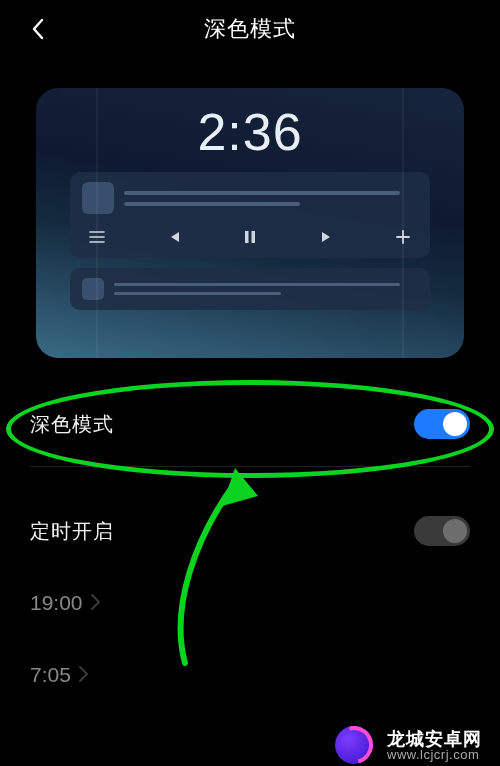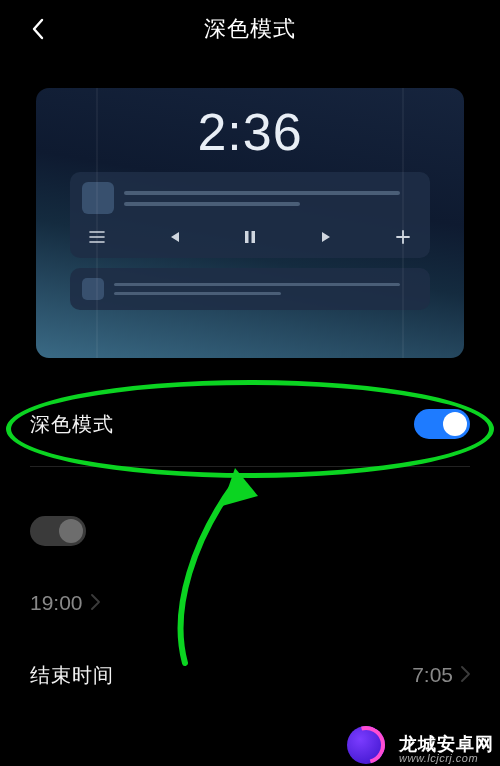--- a/index.html
+++ b/index.html
@@ -34,21 +34,21 @@
     text-align: center;
     font-size: 22px;
     font-weight: 500;
     letter-spacing: 1px;
   }
 
   
   .preview {
     margin: 30px 36px 30px 36px;
     height: 270px;
-    border-radius: 13px;
+    border-radius: 22px;
     background: linear-gradient(190deg, #16243d 0%, #0e1a30 40%, #142b3f 60%, #3a6a85 100%);
     position: relative;
     overflow: hidden;
   }
   .preview-bezel {
     position: absolute;
     left: 60px; right: 60px; top: 0; bottom: 0;
     border-left: 2px solid rgba(255,255,255,0.05);
     border-right: 2px solid rgba(255,255,255,0.05);
   }
@@ -180,24 +180,24 @@
     top: 468px;
     width: 160px;
     height: 200px;
     z-index: 49;
     pointer-events: none;
   }
 
   
   .watermark {
     position: absolute;
-    right: 6px;
+    right: 18px;
     bottom: 2px;
     display: flex;
-    align-items: flex-end;
+    align-items: center;
     gap: 14px;
     z-index: 60;
   }
   .wm-logo {
     width: 38px; height: 38px;
     border-radius: 50%;
     background: radial-gradient(circle at 35% 35%, #7b3cff 0%, #4a1dd6 70%);
     display:flex; align-items:center; justify-content:center;
     position: relative;
   }
@@ -209,21 +209,21 @@
     border-top-color:#ff4dd2;
     border-right-color:#ff4dd2;
     border-radius:50%;
     transform: rotate(30deg);
   }
   .wm-text {
     display:flex; flex-direction:column; align-items:flex-start;
     line-height:1;
   }
   .wm-text .cn { font-size: 18px; font-weight: 700; color:#fff; letter-spacing:1px;}
-  .wm-text .en { font-size: 11px; color:#aaa; margin-top:0; letter-spacing:0.5px;font-style:italic;}
+  .wm-text .en { font-size: 13px; color:#aaa; margin-top:0; letter-spacing:0.5px;}
 </style>
 </head>
 <body>
 
 <div class="header">
   <div class="back">
     <svg width="16" height="24" viewBox="0 0 16 24">
       <polyline points="12,3 4,12 12,21" fill="none" stroke="#fff" stroke-width="2.4" stroke-linecap="round" stroke-linejoin="round"></polyline>
     </svg>
   </div>
@@ -294,38 +294,38 @@
   <div class="row-label">深色模式</div>
   <div class="toggle on">
       <div class="knob"></div>
     </div>
 </div>
 
 <div class="divider"></div>
 <div class="gap"></div>
 
 <div class="row-item">
+  <div class="row-label">定时开启</div>
   <div class="toggle off">
       <div class="knob"></div>
     </div>
 </div>
 
 <div class="row-item">
   <div class="row-value">
     <span>19:00</span>
     <span class="chev">
       <svg width="9" height="16" viewBox="0 0 9 16">
           <polyline points="1,1 8,8 1,15" fill="none" stroke="#777" stroke-width="1.8" stroke-linecap="round" stroke-linejoin="round"></polyline>
         </svg>
     </span>
   </div>
 </div>
 
 <div class="row-item">
-  <div class="row-label">结束时间</div>
   <div class="row-value">
     <span>7:05</span>
     <span class="chev">
       <svg width="9" height="16" viewBox="0 0 9 16">
           <polyline points="1,1 8,8 1,15" fill="none" stroke="#777" stroke-width="1.8" stroke-linecap="round" stroke-linejoin="round"></polyline>
         </svg>
     </span>
   </div>
 </div>
 

